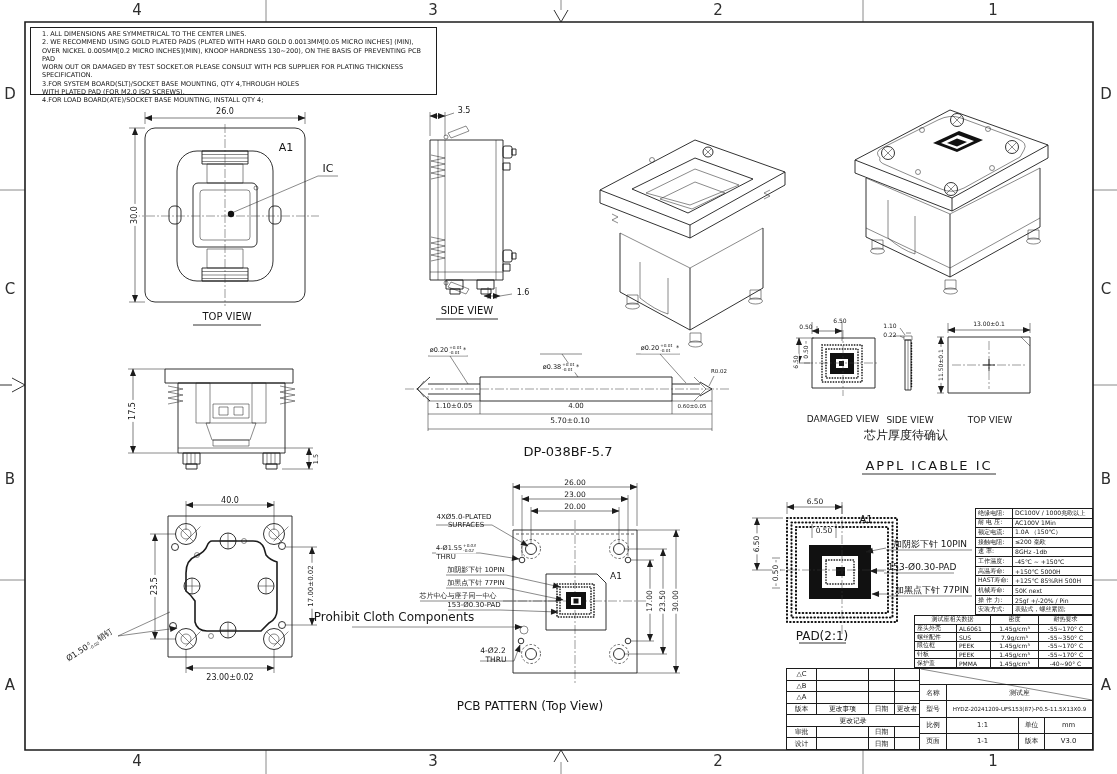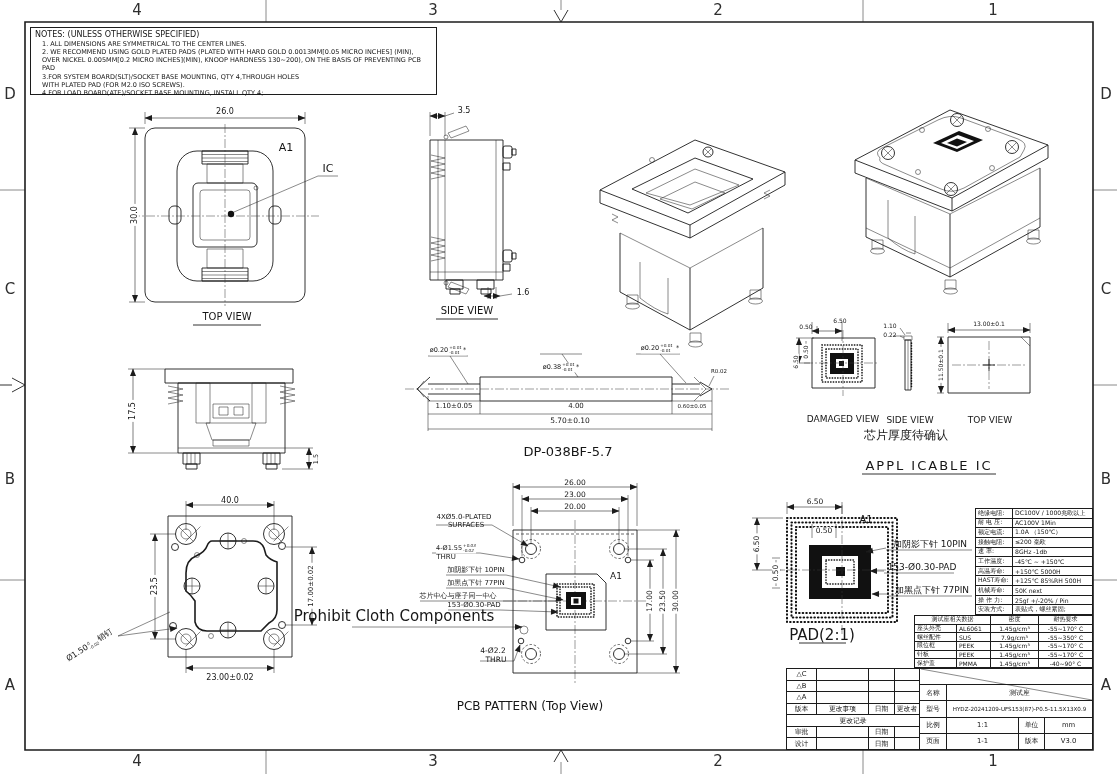--- a/index.html
+++ b/index.html
@@ -14,21 +14,21 @@
   .cl {stroke:#3a3a3a;stroke-width:0.5;fill:none;stroke-dasharray:9 2 2 2}
   .dsh{stroke:#2a2a2a;stroke-width:0.7;fill:none;stroke-dasharray:3 2}
   .dshc{stroke:#2a2a2a;stroke-width:0.7;fill:none;stroke-dasharray:2.5 1.8}
   .dots{stroke:#111;stroke-width:2.1;fill:none;stroke-dasharray:0.5 3.1;stroke-linecap:round}
   .dots2{stroke:#111;stroke-width:1.5;fill:none;stroke-dasharray:0.4 2.3;stroke-linecap:round}
   .t{position:absolute;transform:translate(-50%,-50%);font-size:8px;white-space:nowrap;line-height:1.05;color:#161616}
   .rot{transform:translate(-50%,-50%) rotate(-90deg)}
   .r33{transform:translate(-50%,-50%) rotate(-33deg)}
   .bg{background:#fff;padding:0 2px}
   .f55{font-size:5.5px}.f6{font-size:6px}.f65{font-size:6.5px}.f7{font-size:7px}.f75{font-size:7.5px}
-  .f9{font-size:9px}.f10{font-size:10px}.f105{font-size:15px}.f11{font-size:11px}.f12{font-size:12px}.f13{font-size:13px}
+  .f9{font-size:9px}.f10{font-size:10px}.f105{font-size:12px}.f11{font-size:11px}.f12{font-size:12px}.f13{font-size:13px}
   .ls{letter-spacing:2px}
   .zone{font-size:15px;color:#2e2e2e}
   .dia{display:flex;align-items:center;gap:1px;font-size:6.5px;background:#fff}
   .frac{display:flex;flex-direction:column;font-size:4.2px;line-height:4.6px}
   .star{margin-left:2px}
   .notes{position:absolute;left:30px;top:27px;width:407px;height:68px;border:1.1px solid #1c1c1c;
          padding:2px 3px 0 4px;box-sizing:border-box;font-size:6.5px;line-height:8.3px}
   .notes .nt{font-size:8px;line-height:9.5px}
   .notes .nl{padding-left:7px}
   .tbox{position:absolute;border:1.1px solid #1c1c1c;box-sizing:border-box;display:flex;flex-direction:column}
@@ -389,24 +389,24 @@
 <div class="t zone" style="left:10px;top:95px">D</div>
 <div class="t zone" style="left:10px;top:290px">C</div>
 <div class="t zone" style="left:10px;top:480px">B</div>
 <div class="t zone" style="left:10px;top:686px">A</div>
 <div class="t zone" style="left:1106px;top:95px">D</div>
 <div class="t zone" style="left:1106px;top:290px">C</div>
 <div class="t zone" style="left:1106px;top:480px">B</div>
 <div class="t zone" style="left:1106px;top:686px">A</div>
 
 <div class="notes">
-  <div class="nt">NOTES: (UNLESS OTHERWISE SPECIFIED)</div>
   <div class="nl">1. ALL DIMENSIONS ARE SYMMETRICAL TO THE CENTER LINES.</div>
   <div class="nl">2. WE RECOMMEND USING GOLD PLATED PADS (PLATED WITH HARD GOLD 0.0013MM[0.05 MICRO INCHES] (MIN),</div>
   <div class="nl">OVER NICKEL 0.005MM[0.2 MICRO INCHES](MIN), KNOOP HARDNESS 130~200), ON THE BASIS OF PREVENTING PCB PAD</div>
+  <div class="nl">WORN OUT OR DAMAGED BY TEST SOCKET.OR PLEASE CONSULT WITH PCB SUPPLIER FOR PLATING THICKNESS SPECIFICATION.</div>
   <div class="nl">3.FOR SYSTEM BOARD(SLT)/SOCKET BASE MOUNTING, QTY 4,THROUGH HOLES</div>
   <div class="nl">WITH PLATED PAD (FOR M2.0 ISO SCREWS).</div>
   <div class="nl">4.FOR LOAD BOARD(ATE)/SOCKET BASE MOUNTING, INSTALL QTY 4;</div>
 </div>
 
 <div class="t" style="left:225px;top:112px">26.0</div>
 <div class="t rot bg" style="left:135px;top:215px">30.0</div>
 <div class="t f11" style="left:286px;top:148px">A1</div>
 <div class="t f11" style="left:328px;top:169px">IC</div>
 <div class="t f10" style="left:227px;top:317px">TOP VIEW</div>

